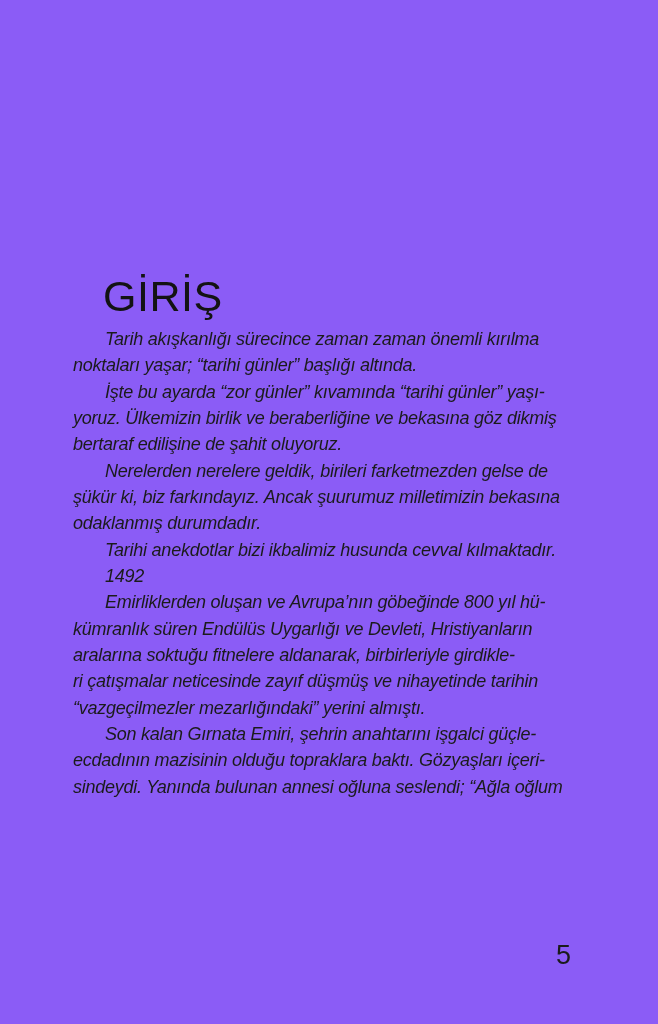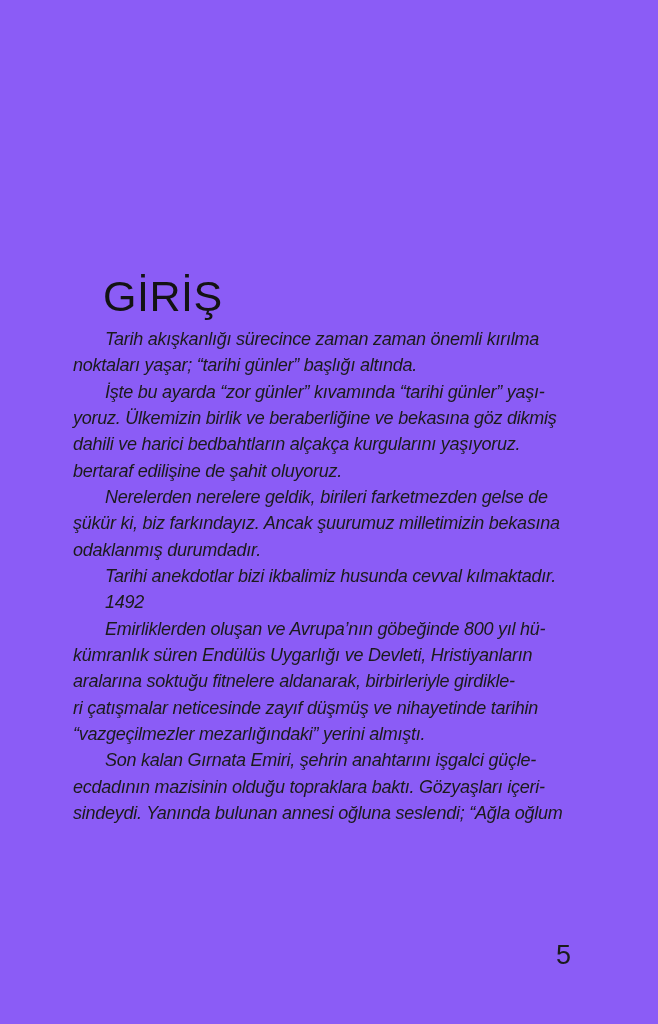--- a/index.html
+++ b/index.html
@@ -58,21 +58,20 @@
 <body>
 
 <div class="page">
   <h1 class="chapter-title">GİRİŞ</h1>
 
   <div class="body-text">
       <div class="line first">Tarih akışkanlığı sürecince zaman zaman önemli kırılma</div>
       <div class="line">noktaları yaşar; “tarihi günler” başlığı altında.</div>
       <div class="line first">İşte bu ayarda “zor günler” kıvamında “tarihi günler” yaşı-</div>
       <div class="line">yoruz. Ülkemizin birlik ve beraberliğine ve bekasına göz dikmiş</div>
-      <div class="line">dahili ve harici bedbahtların alçakça kurgularını yaşıyoruz.</div>
       <div class="line">bertaraf edilişine de şahit oluyoruz.</div>
       <div class="line first">Nerelerden nerelere geldik, birileri farketmezden gelse de</div>
       <div class="line">şükür ki, biz farkındayız. Ancak şuurumuz milletimizin bekasına</div>
       <div class="line">odaklanmış durumdadır.</div>
       <div class="line first">Tarihi anekdotlar bizi ikbalimiz husunda cevval kılmaktadır.</div>
       <div class="line first">1492</div>
       <div class="line first">Emirliklerden oluşan ve Avrupa’nın göbeğinde 800 yıl hü-</div>
       <div class="line">kümranlık süren Endülüs Uygarlığı ve Devleti, Hristiyanların</div>
       <div class="line">aralarına soktuğu fitnelere aldanarak, birbirleriyle girdikle-</div>
       <div class="line">ri çatışmalar neticesinde zayıf düşmüş ve nihayetinde tarihin</div>

